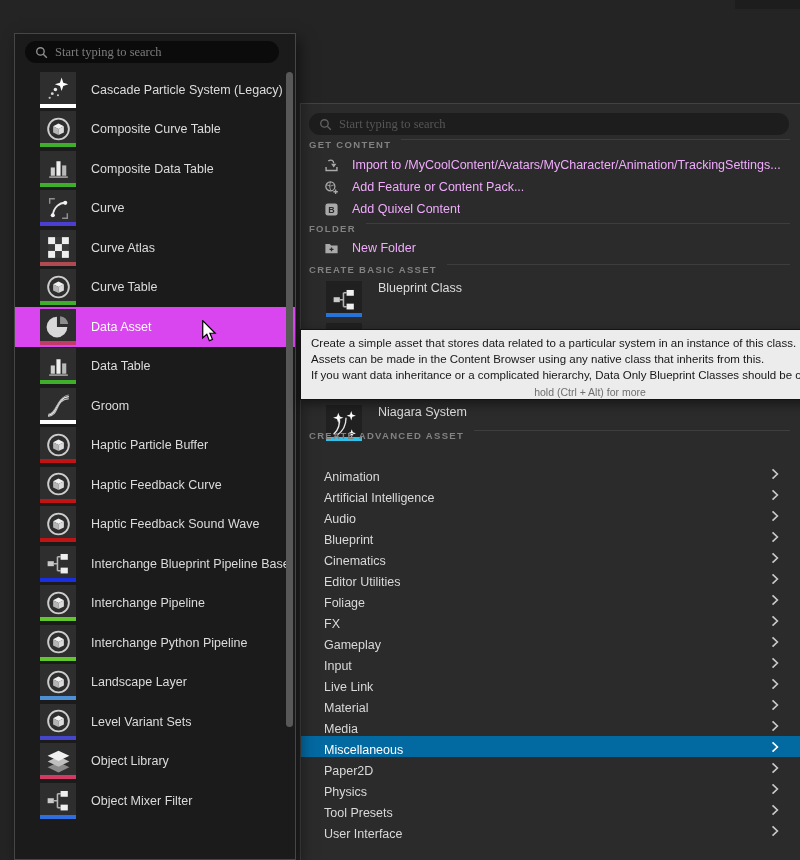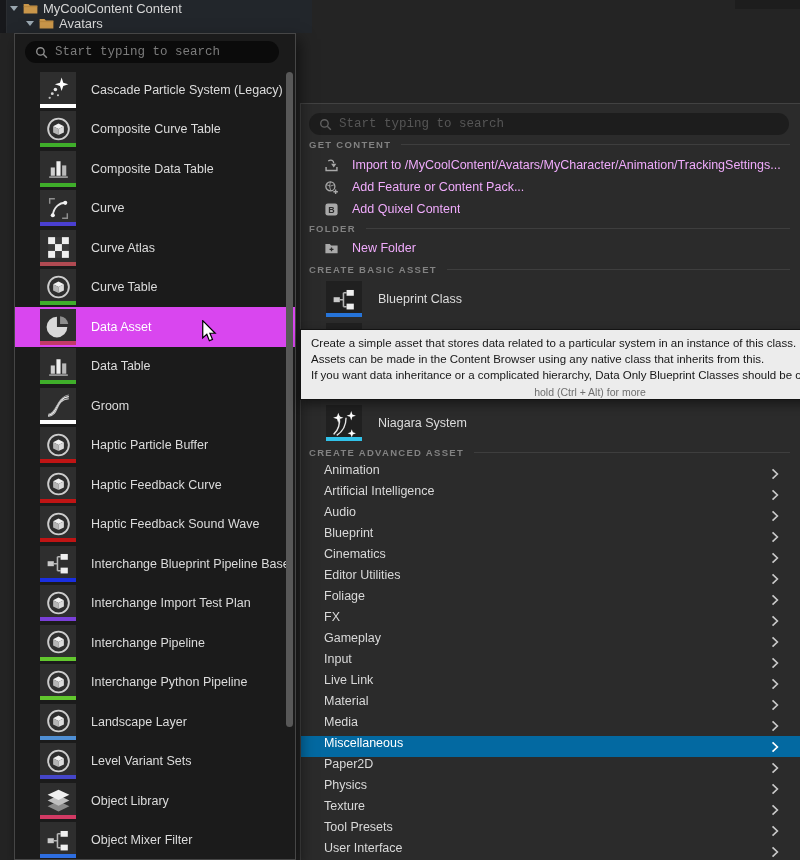--- a/index.html
+++ b/index.html
@@ -12,21 +12,21 @@
   .tree .strip{position:absolute;left:0;top:0;width:7px;height:33px;background:#17181b;border-right:1px solid #2a2d31}
   .trow{position:absolute;display:flex;align-items:center;gap:5px;color:#d6d6d6;font-size:13px;height:15px;white-space:nowrap}
   .caret{width:0;height:0;border-left:4.5px solid transparent;border-right:4.5px solid transparent;border-top:5px solid #9aa7b0;flex:0 0 auto}
   .fico{display:flex;flex:0 0 auto}
   .notch{position:absolute;left:735px;top:0;width:65px;height:9px;background:#1d1d1d}
 
   
   .search{display:flex;align-items:center;gap:7px;background:#0b0b0b;border-radius:11px;height:22px;padding:0 10px}
   .search .sico{display:flex;color:#8f8f8f}
   .search .sico svg{width:13px;height:13px}
-  .search input{flex:1;min-width:0;background:transparent;border:0;outline:0;color:#cfcfcf;font-size:12.5px;font-family:Liberation Mono, monospace}
+  .search input{flex:1;min-width:0;background:transparent;border:0;outline:0;color:#cfcfcf;font-size:12.5px;font-family:Liberation Serif, serif}
   .search input::placeholder{color:#7c7c7c}
 
   
   .lpanel{position:absolute;left:14px;top:33px;width:282px;height:827px;background:#1b1b1b;border:1px solid #464646;z-index:10;box-shadow:4px 6px 14px rgba(0,0,0,.5)}
   .lpanel .search{margin:7px 16px 6px 10px}
   .alist{position:absolute;top:36px;left:0;right:0}
   .arow{height:39.5px;display:flex;align-items:center;gap:15px;padding-left:25px;cursor:default}
   .arow.sel{background:#d946ef}
   .tile{position:relative;width:36px;height:36px;background:#2e2e2e;flex:0 0 36px}
   .tglyph{position:absolute;inset:0;display:flex;align-items:center;justify-content:center}
@@ -34,75 +34,52 @@
   .tul{position:absolute;left:0;right:0;bottom:0;height:4px}
   .alabel{font-size:12.5px;color:#dcdcdc;white-space:nowrap}
   .arow.sel .alabel{color:#ffffff}
   .lscroll{position:absolute;right:2px;top:38px;width:7px;height:655px;border-radius:3.5px;background:#585858;z-index:11}
 
   
   .rpanel{position:absolute;left:300px;top:103px;width:500px;height:757px;background:#2b2b2b;border-top:1px solid #424242;border-left:1px solid #424242;z-index:5}
   .rpanel .search{position:absolute;left:8px;top:9px;width:480px;background:#1d1d1d}
   .rpanel .search .sico{color:#606060}
   .rpanel .search input::placeholder{color:#565656}
-  .shead{position:absolute;left:8px;right:10px;display:flex;align-items:center;gap:10px;font-size:9.5px;font-weight:bold;letter-spacing:1.3px;color:#828282;white-space:nowrap}
+  .shead{position:absolute;left:8px;right:10px;display:flex;gap:10px;font-size:9.5px;font-weight:bold;letter-spacing:1.3px;color:#828282;white-space:nowrap}
   .shead .rule{flex:1;border-top:1px solid #3e3e3e}
   .mrows{position:absolute;left:0;right:0}
   .mrow{position:relative;height:22px;display:flex;align-items:center;padding-left:22px;gap:13px}
   .mrow .mi{width:16px;height:16px;color:#a9a9a9;display:flex;align-items:center;justify-content:center;flex:0 0 16px}
   .mrow .mi svg{width:15px;height:15px}
   .mlabel{font-size:12.5px;color:#f0abfc;white-space:nowrap;overflow:hidden}
-  .bigrow{position:absolute;left:25px;display:flex;align-items:center;gap:16px}
+  .bigrow{position:absolute;left:25px;display:flex;align-items:flex-start;gap:16px}
   .rpanel .tile{background:#202020}
   .blabel{font-size:12.5px;color:#dcdcdc;white-space:nowrap}
   .ghost{position:absolute;left:25px;top:219px;width:36px;height:36px;background:#202020}
   .advlist{position:absolute;left:0;right:0;top:359px}
-  .advrow{position:relative;height:21px;display:flex;align-items:flex-start;padding-left:23px;color:#d9d9d9;font-size:12.5px;white-space:nowrap}
+  .advrow{position:relative;height:21px;display:flex;align-items:flex-end;padding-left:23px;color:#d9d9d9;font-size:12.5px;white-space:nowrap}
   .advrow.sel{background:#0369a1;color:#ffffff}
   .advrow .chev{position:absolute;right:21px;top:50%;transform:translateY(-50%);color:#c9c9c9;display:flex}
   .advrow .chev svg{width:8px;height:11px}
   .advrow.sel .chev{color:#ffffff}
 
   
   .tooltip{position:absolute;left:300px;top:329px;width:580px;height:71px;background:#ececec;border:1px solid #131313;z-index:20;padding:5px 10px;box-shadow:0 4px 10px rgba(0,0,0,.45)}
   .tline{font-size:11.5px;color:#161616;line-height:16px;white-space:nowrap;overflow:hidden}
   .thint{text-align:center;font-size:10.5px;color:#6f6f6f;margin-top:3px}
 
   .cursor{position:absolute;left:201px;top:320px;z-index:50}
 </style>
 </head>
 <body>
 
 <div id="root">
 
   <div class="notch"></div>
 
-  <div class="tree">
-    <div class="strip"></div>
-    <div class="trow" style="left:10px;top:1px">
-      <span class="caret"></span>
-      <span class="fico">
-          <svg viewBox="0 0 16 12" width="15" height="11">
-            <path d="M0.5 1 H5.8 L7.3 2.6 H15.5 V11.5 H0.5 Z" fill="#c9964a"></path>
-            <path d="M0.5 4 H15.5" stroke="#b07f38" stroke-width="0.8"></path>
-          </svg>
-        </span>
-      <span>MyCoolContent Content</span>
-    </div>
-    <div class="trow" style="left:26px;top:16px">
-      <span class="caret"></span>
-      <span class="fico">
-          <svg viewBox="0 0 16 12" width="15" height="11">
-            <path d="M0.5 1 H5.8 L7.3 2.6 H15.5 V11.5 H0.5 Z" fill="#c9964a"></path>
-            <path d="M0.5 4 H15.5" stroke="#b07f38" stroke-width="0.8"></path>
-          </svg>
-        </span>
-      <span>Avatars</span>
-    </div>
-  </div>
 
   <div class="rpanel">
     <div class="search">
       <span class="sico">
           <svg viewBox="0 0 16 16">
             <circle cx="6.7" cy="6.7" r="4.6" fill="none" stroke="currentColor" stroke-width="1.7"></circle>
             <line x1="10.2" y1="10.2" x2="14.6" y2="14.6" stroke="currentColor" stroke-width="1.7"></line>
           </svg>
         </span>
       <input placeholder="Start typing to search" style="">
@@ -190,21 +167,21 @@
               <polygon points="20.5,2 21.6,5.4 25,6.5 21.6,7.6 20.5,11 19.4,7.6 16,6.5 19.4,5.4" fill="#ffffff"></polygon>
               <polygon points="21,19.5 22,22.5 25,23.5 22,24.5 21,27.5 20,24.5 17,23.5 20,22.5" fill="#ffffff"></polygon>
               <path d="M3.5 24.5 C8 20.5 10 14.5 9 6.5 M6.5 25.5 C12 22 15.5 16 15.5 8.5" fill="none" stroke="#e6e6e6" stroke-width="1.3"></path>
             </svg>
           </span>
         <span class="tul" style="background: rgb(49, 193, 232);"></span>
       </span>
       <span class="blabel">Niagara System</span>
     </div>
 
-    <div class="shead" style="top:343px">
+    <div class="shead" style="top:326px">
       <span>CREATE ADVANCED ASSET</span>
         <span class="rule"></span>
     </div>
     <div class="advlist" id="adv-list">
         <div class="advrow">
           <span>Animation</span>
           <span class="chev">
             <svg viewBox="0 0 8 12">
               <path d="M1.3 1 L6.6 6 L1.3 11" fill="none" stroke="currentColor" stroke-width="1.8"></path>
             </svg>
@@ -317,28 +294,20 @@
         <div class="advrow">
           <span>Paper2D</span>
           <span class="chev">
             <svg viewBox="0 0 8 12">
               <path d="M1.3 1 L6.6 6 L1.3 11" fill="none" stroke="currentColor" stroke-width="1.8"></path>
             </svg>
           </span>
         </div>
         <div class="advrow">
           <span>Physics</span>
-          <span class="chev">
-            <svg viewBox="0 0 8 12">
-              <path d="M1.3 1 L6.6 6 L1.3 11" fill="none" stroke="currentColor" stroke-width="1.8"></path>
-            </svg>
-          </span>
-        </div>
-        <div class="advrow">
-          <span>Texture</span>
           <span class="chev">
             <svg viewBox="0 0 8 12">
               <path d="M1.3 1 L6.6 6 L1.3 11" fill="none" stroke="currentColor" stroke-width="1.8"></path>
             </svg>
           </span>
         </div>
         <div class="advrow">
           <span>Tool Presets</span>
           <span class="chev">
             <svg viewBox="0 0 8 12">
@@ -553,34 +522,20 @@
         <div class="arow">
           <span class="tile">
             <span class="tglyph">
               <svg viewBox="0 0 28 28">
                 <circle cx="14" cy="13.5" r="10" fill="none" stroke="#cdcdcd" stroke-width="1.8"></circle>
                 <polygon points="14,8.2 19.2,10.8 14,13.4 8.8,10.8" fill="#f1f1f1"></polygon>
                 <polygon points="8.8,10.8 14,13.4 14,19.4 8.8,16.8" fill="#b5b5b5"></polygon>
                 <polygon points="19.2,10.8 14,13.4 14,19.4 19.2,16.8" fill="#dadada"></polygon>
               </svg>
             </span>
-            <span class="tul" style="background:#7a3fd8"></span>
-          </span>
-          <span class="alabel">Interchange Import Test Plan</span>
-        </div>
-        <div class="arow">
-          <span class="tile">
-            <span class="tglyph">
-              <svg viewBox="0 0 28 28">
-                <circle cx="14" cy="13.5" r="10" fill="none" stroke="#cdcdcd" stroke-width="1.8"></circle>
-                <polygon points="14,8.2 19.2,10.8 14,13.4 8.8,10.8" fill="#f1f1f1"></polygon>
-                <polygon points="8.8,10.8 14,13.4 14,19.4 8.8,16.8" fill="#b5b5b5"></polygon>
-                <polygon points="19.2,10.8 14,13.4 14,19.4 19.2,16.8" fill="#dadada"></polygon>
-              </svg>
-            </span>
             <span class="tul" style="background:#62c72e"></span>
           </span>
           <span class="alabel">Interchange Pipeline</span>
         </div>
         <div class="arow">
           <span class="tile">
             <span class="tglyph">
               <svg viewBox="0 0 28 28">
                 <circle cx="14" cy="13.5" r="10" fill="none" stroke="#cdcdcd" stroke-width="1.8"></circle>
                 <polygon points="14,8.2 19.2,10.8 14,13.4 8.8,10.8" fill="#f1f1f1"></polygon>

